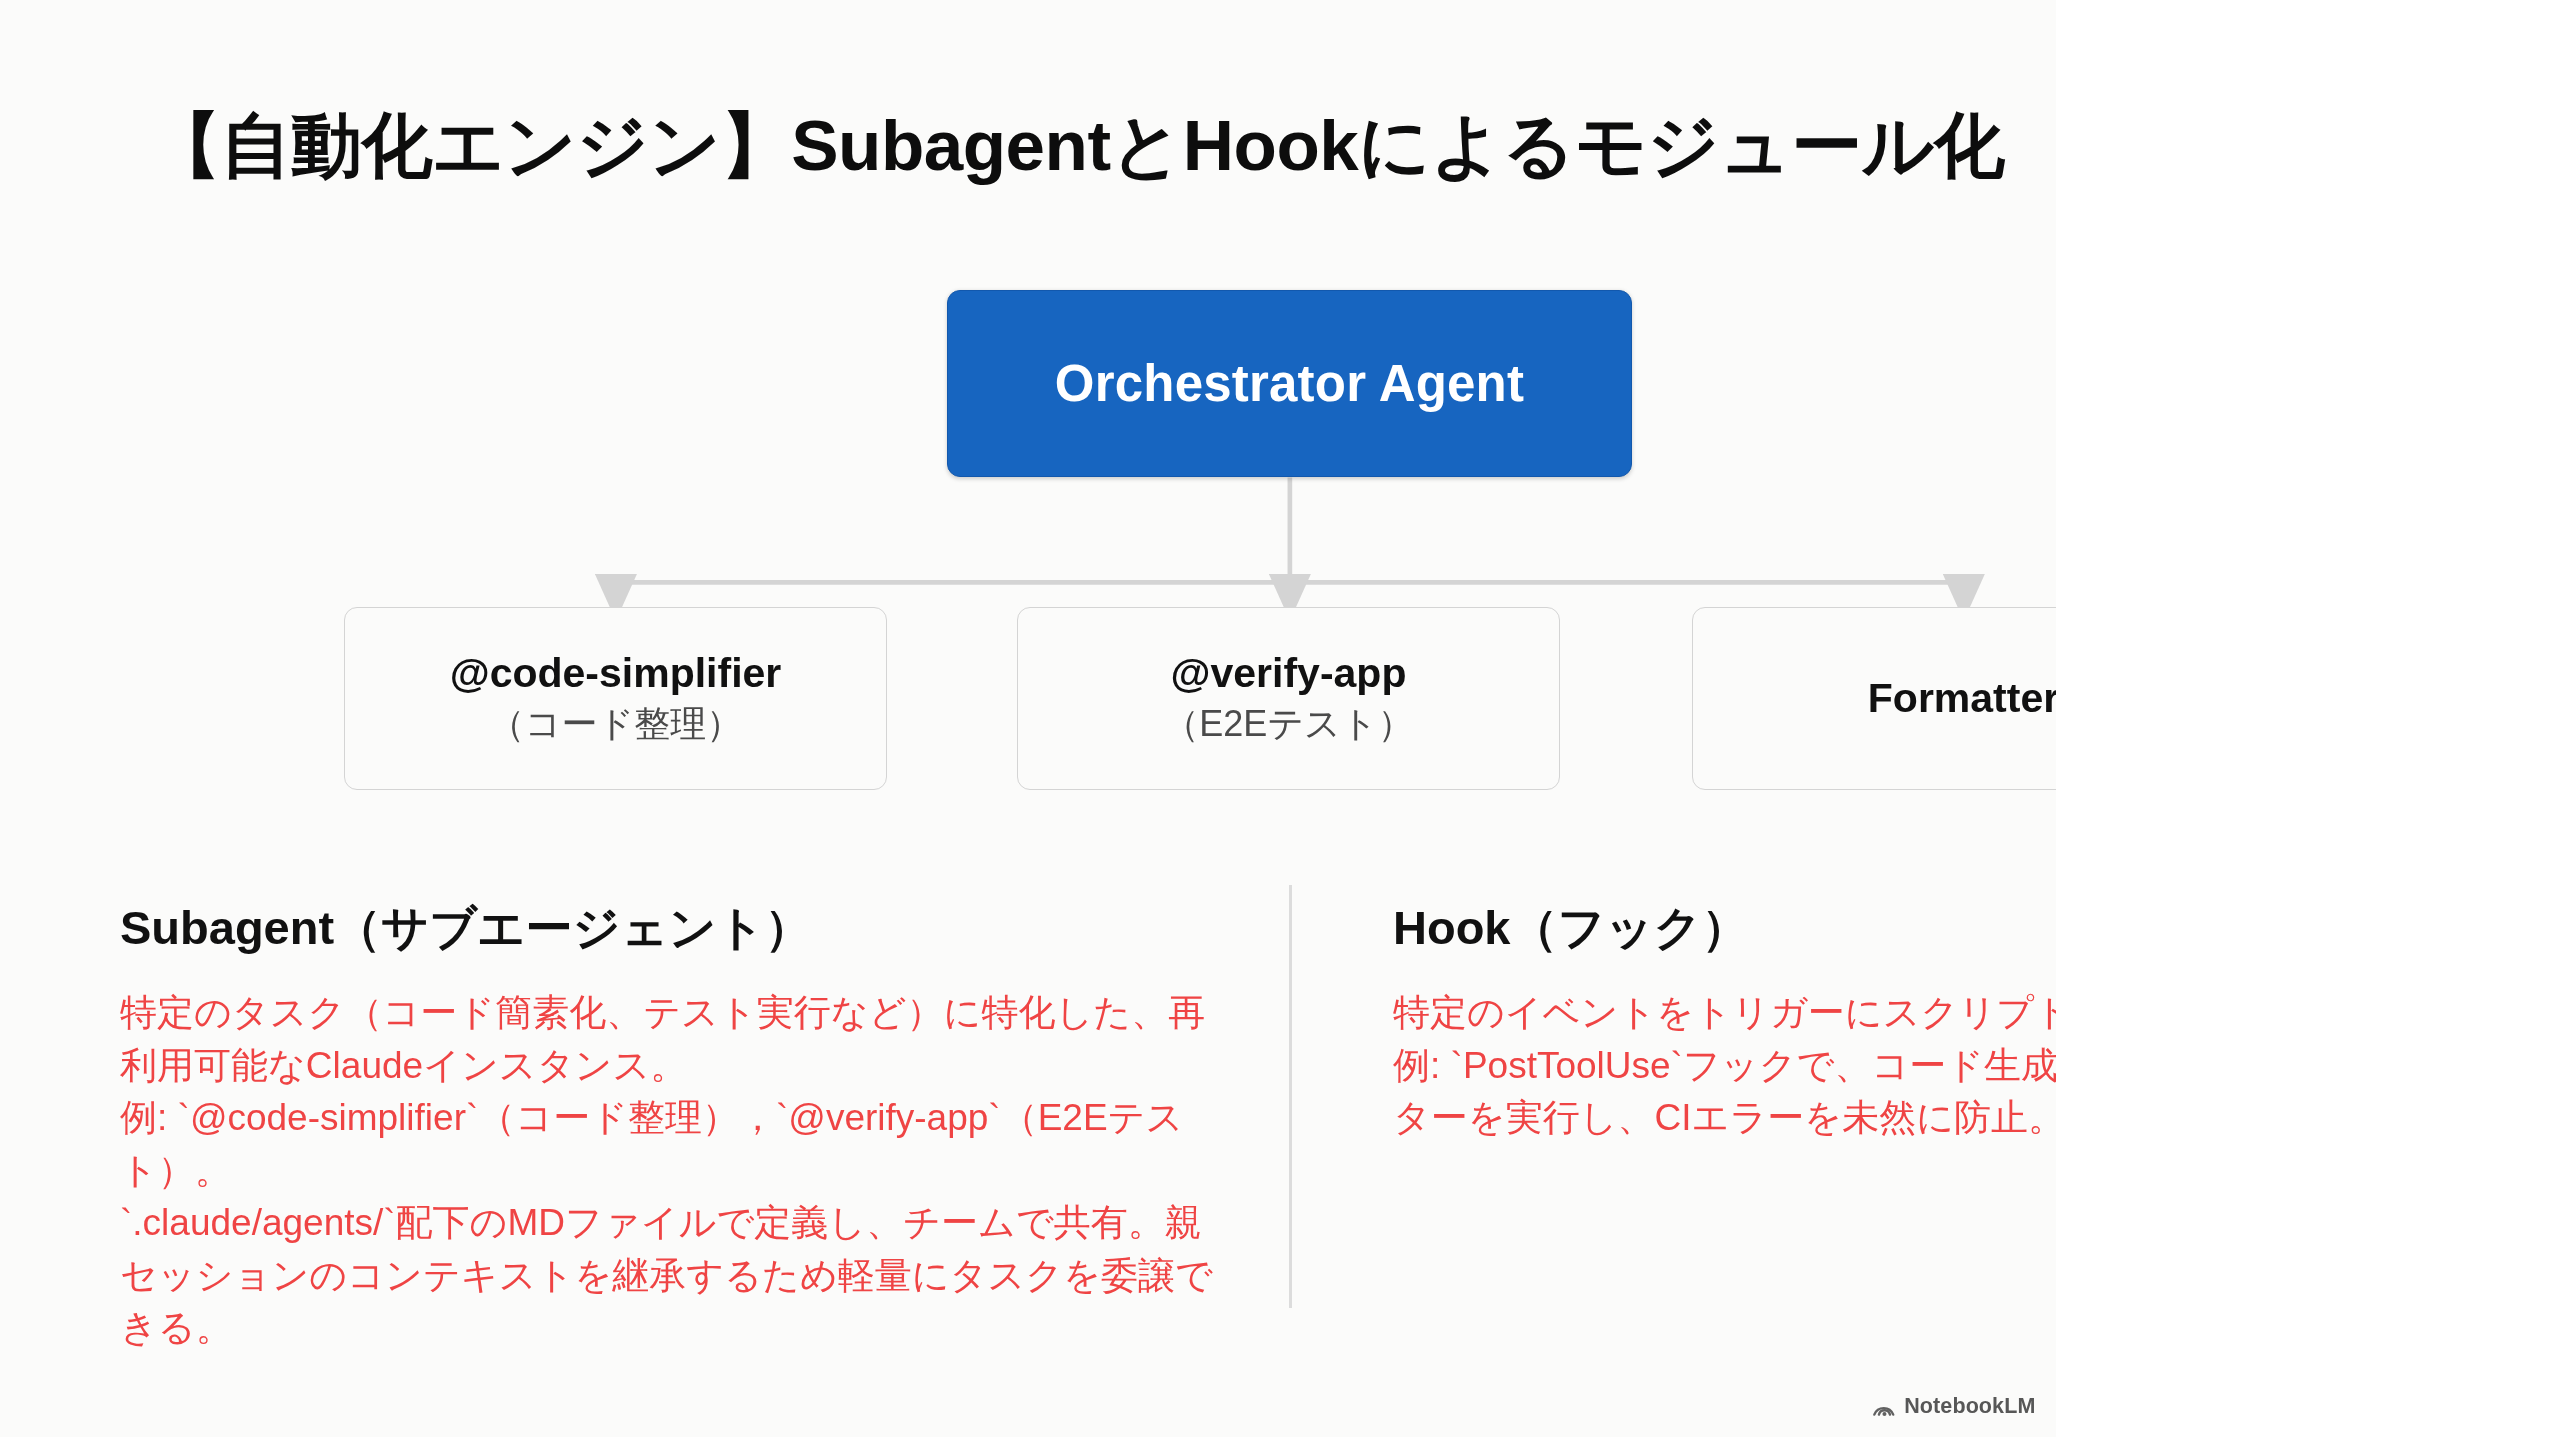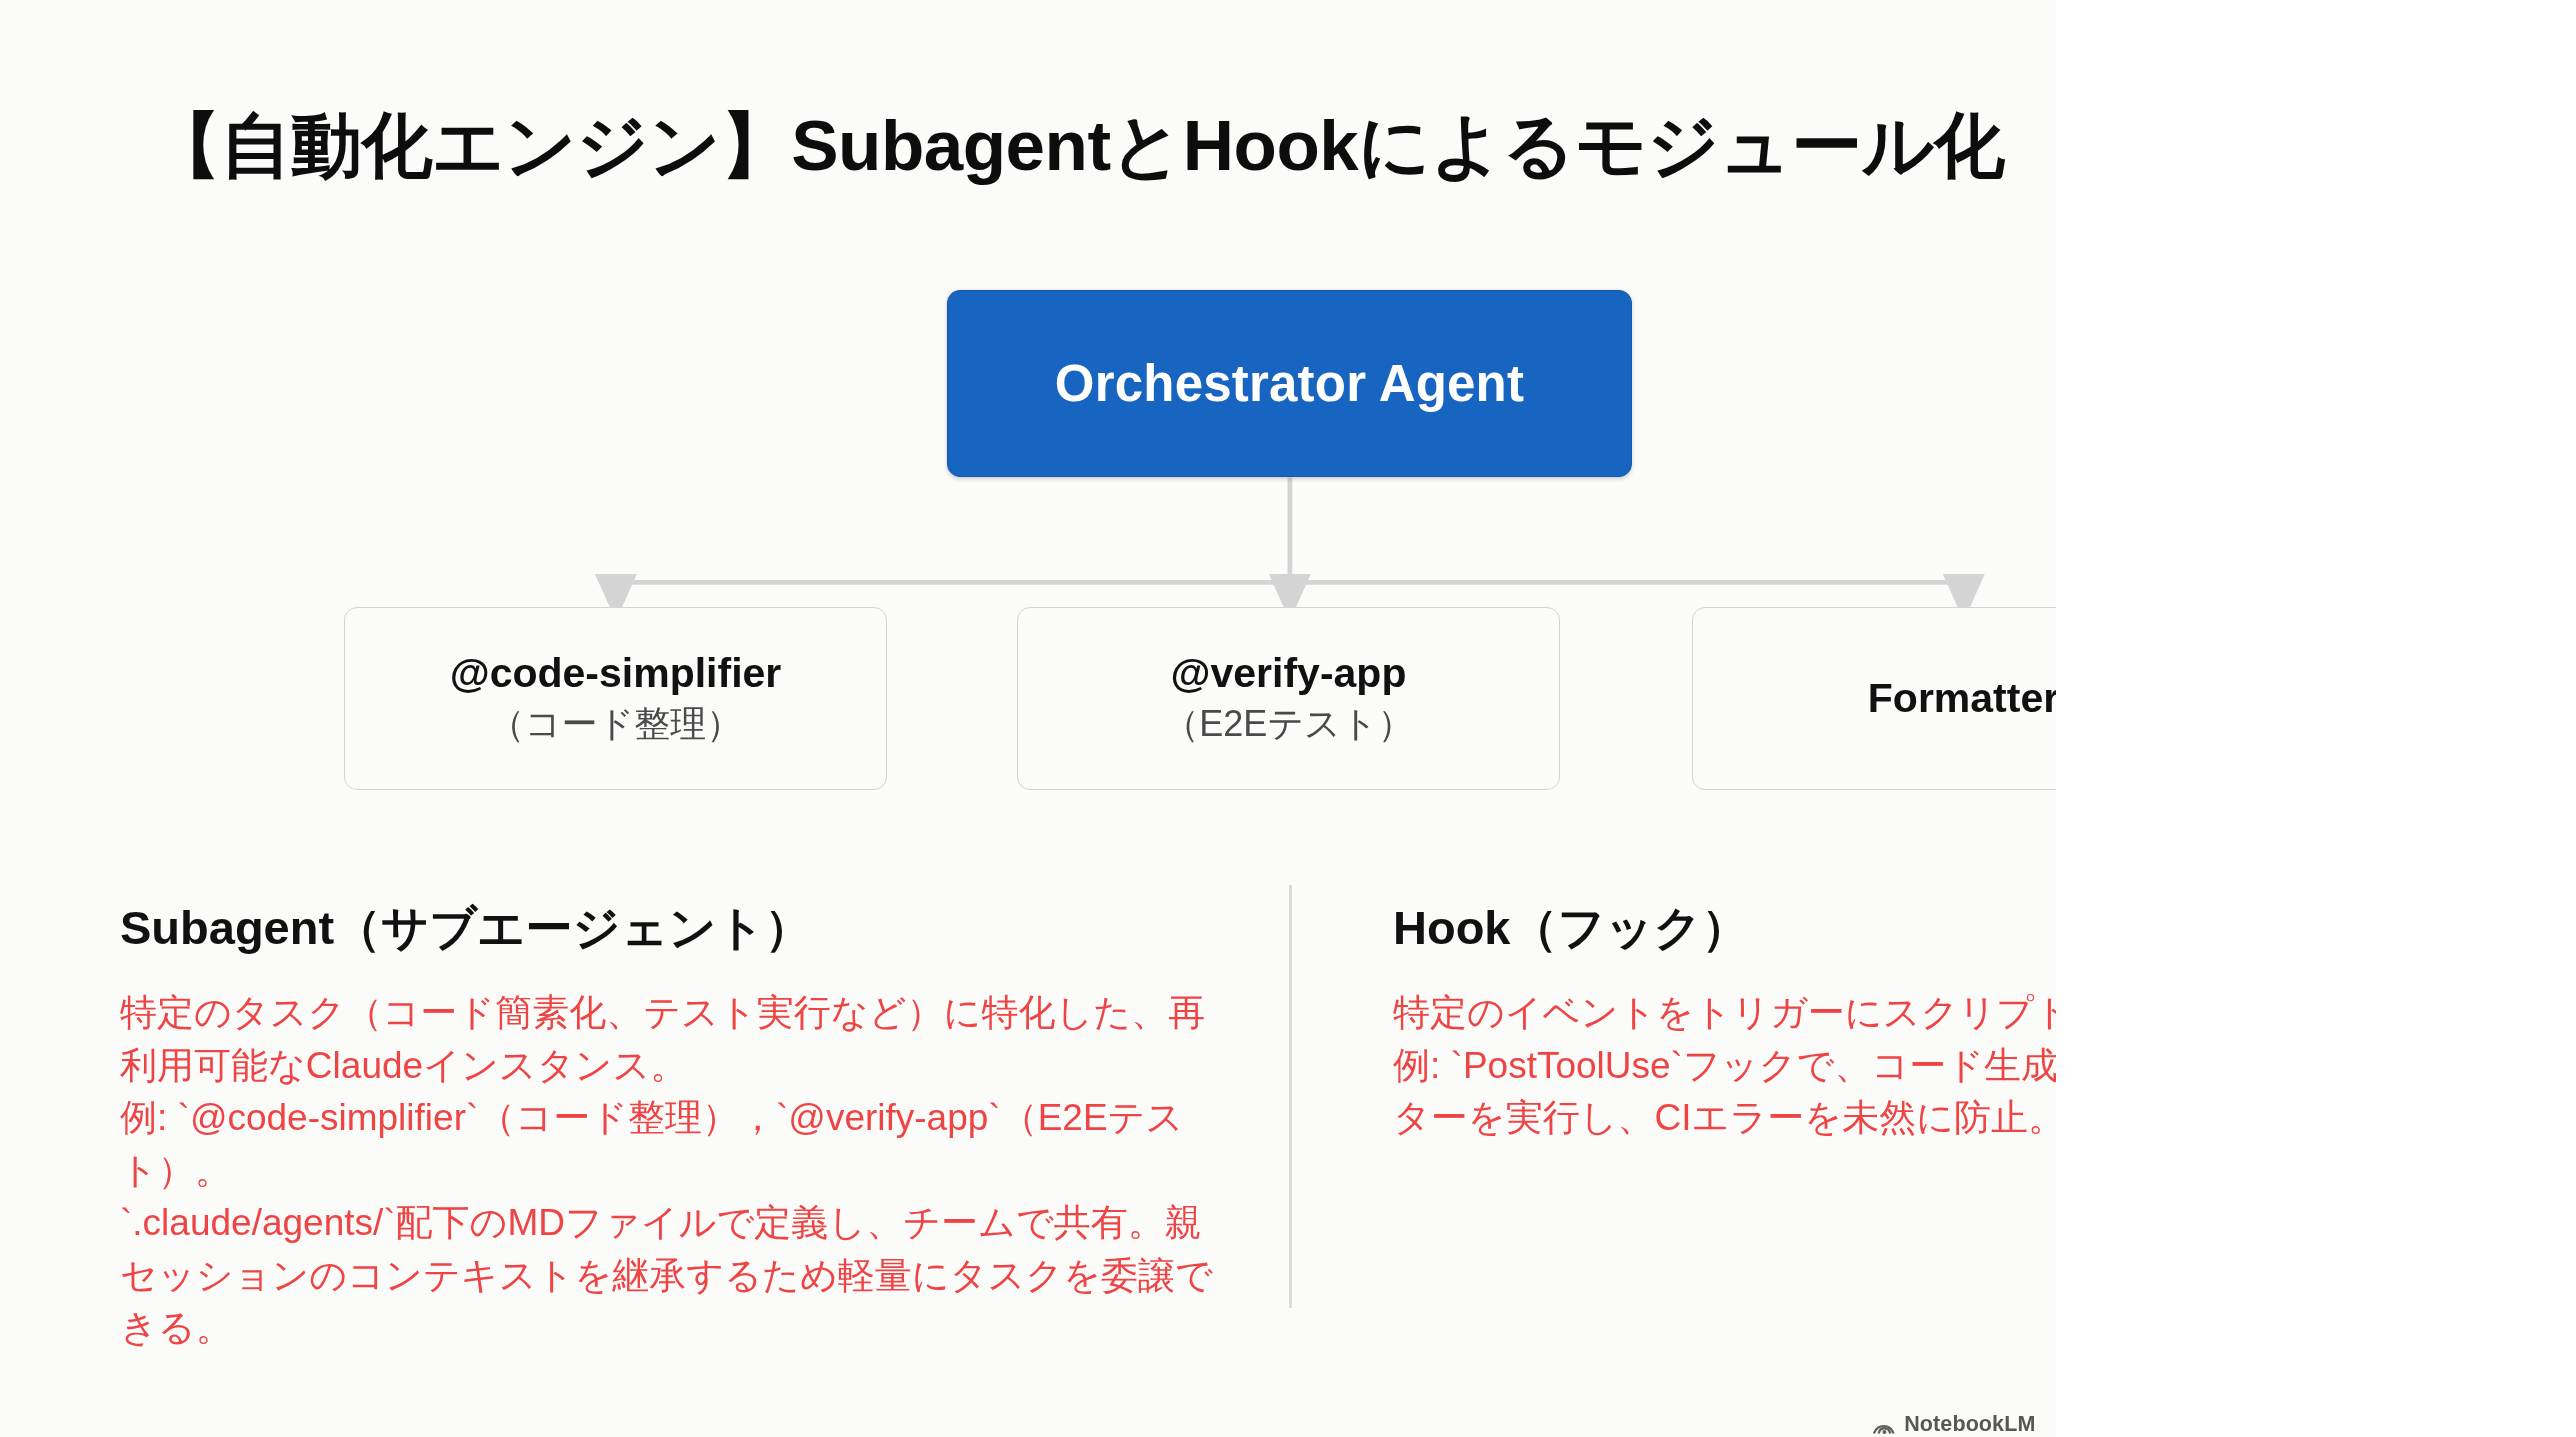--- a/index.html
+++ b/index.html
@@ -128,21 +128,21 @@
     top: 885px;
     width: 2.8px;
     height: 423px;
     background: #dcdcdc;
   }
 
   
   .watermark {
     position: absolute;
     right: 20.6px;
-    bottom: 1px;
+    bottom: 19px;
     display: flex;
     align-items: center;
     gap: 8.4px;
     opacity: 0.92;
   }
   .watermark-label {
     font-size: 21.5px;
     font-weight: 600;
     color: #4a4a4a;
     letter-spacing: 0.1px;

